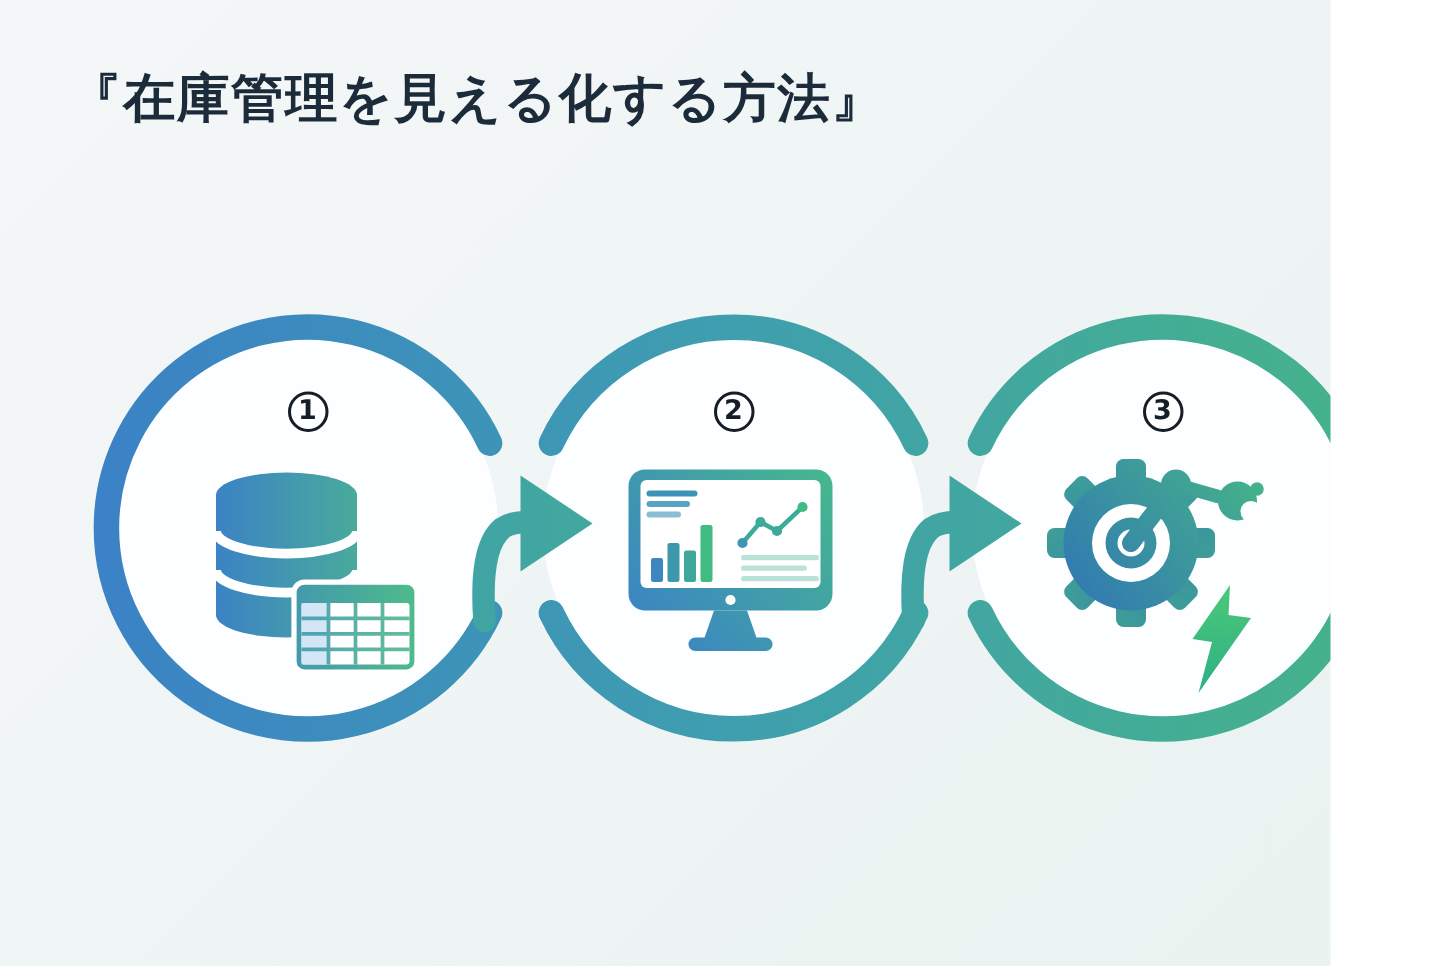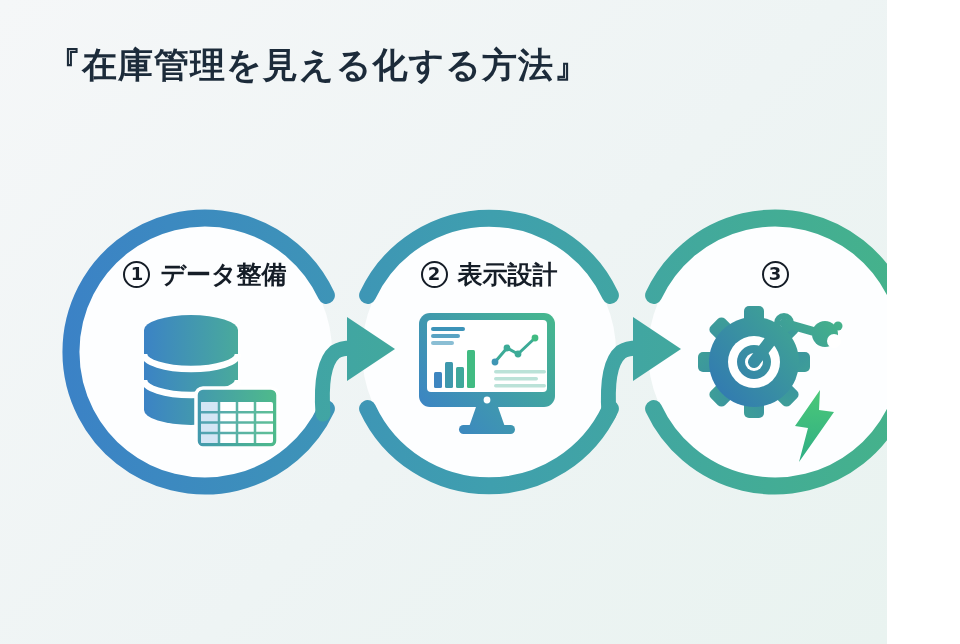--- a/index.html
+++ b/index.html
@@ -63,25 +63,23 @@
 
     <g id="flowArrow">
       <path d="M 609 414 C 607 386 609 362 621 352 Q 627 348 638 348" fill="none" stroke="url(#flowGrad)" stroke-width="15" stroke-linecap="round"></path>
       <polygon points="633,317 633,381 681,349" fill="url(#flowGrad)"></polygon>
     </g>
     <use href="#flowArrow" transform="translate(-286,0)"></use>
   </svg>
 
   <div class="step-label s1">
     <span class="num-badge">1</span>
-    <span>データ整備</span>
   </div>
   <div class="step-label s2">
     <span class="num-badge">2</span>
-    <span>表示設計</span>
   </div>
   <div class="step-label s3">
     <span class="num-badge">3</span>
   </div>
 
   <svg id="icon-db" class="icon-abs" width="150" height="148" viewBox="0 0 150 148">
     <defs>
       <linearGradient id="dbGrad" gradientUnits="userSpaceOnUse" x1="12" y1="74" x2="148" y2="74">
         <stop offset="0" style="stop-color:var(--flow-start,#3b82c6)"></stop>
         <stop offset="1" style="stop-color:#4fbb8a"></stop>

